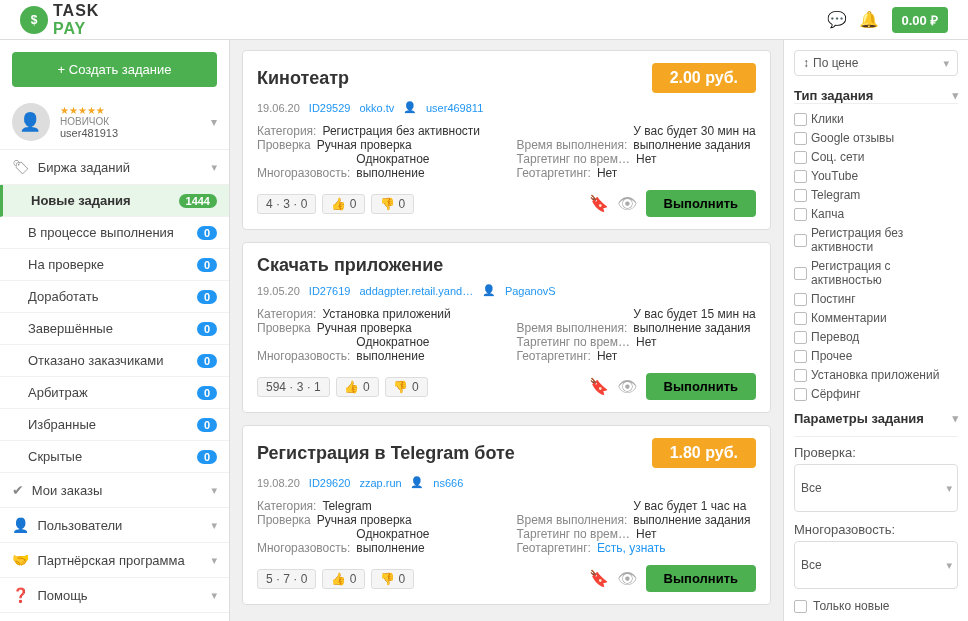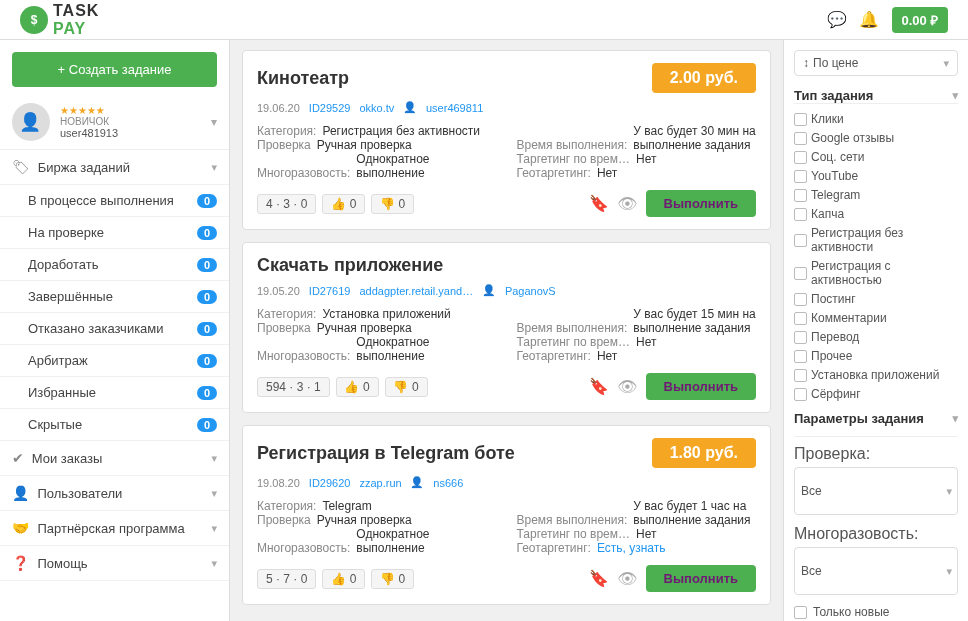--- a/index.html
+++ b/index.html
@@ -169,21 +169,21 @@
       border: 1px solid #ddd;
       border-radius: 3px;
       padding: 2px 8px;
       font-size: 12px;
       color: #555;
     }
     .task-actions { display: flex; align-items: center; gap: 8px; }
     .task-action-icon { color: #aaa; font-size: 16px; cursor: pointer; }
     .btn-execute {
       background: #4caf50;
-      color: #701a75;
+      color: #000000;
       border: none;
       border-radius: 4px;
       padding: 6px 18px;
       font-size: 13px;
       cursor: pointer;
       font-weight: bold;
     }
 
     
     .right-panel {
@@ -234,21 +234,21 @@
       border: 1px solid #bbb;
       border-radius: 2px;
       background: #fff;
       flex-shrink: 0;
     }
     .filter-item-label { font-size: 12px; color: #555; }
 
     .filter-dropdown {
       margin-bottom: 10px;
     }
-    .filter-dropdown-label { font-size: 16px; color: #555; margin-bottom: 4px; }
+    .filter-dropdown-label { font-size: 13px; color: #555; margin-bottom: 4px; }
     .filter-select {
       width: 100%;
       border: 1px solid #ddd;
       border-radius: 4px;
       padding: 16px 6px;
       font-size: 12px;
       color: #555;
       background: #fff;
       cursor: pointer;
       appearance: none;
@@ -312,20 +312,24 @@
       </div>
       <span class="sidebar-chevron">▾</span>
     </div>
 
     <div class="sidebar-section">
       <span class="sidebar-section-icon">🏷</span>
       <span class="sidebar-section-label">Биржа заданий</span>
       <span class="sidebar-section-chevron">▾</span>
     </div>
 
+    <div class="sidebar-item active">
+      <span class="sidebar-item-label">Новые задания</span>
+      <span class="badge badge-green">1444</span>
+    </div>
     <div class="sidebar-item">
       <span class="sidebar-item-label">В процессе выполнения</span>
       <span class="badge badge-blue">0</span>
     </div>
     <div class="sidebar-item">
       <span class="sidebar-item-label">На проверке</span>
       <span class="badge badge-blue">0</span>
     </div>
     <div class="sidebar-item">
       <span class="sidebar-item-label">Доработать</span>

